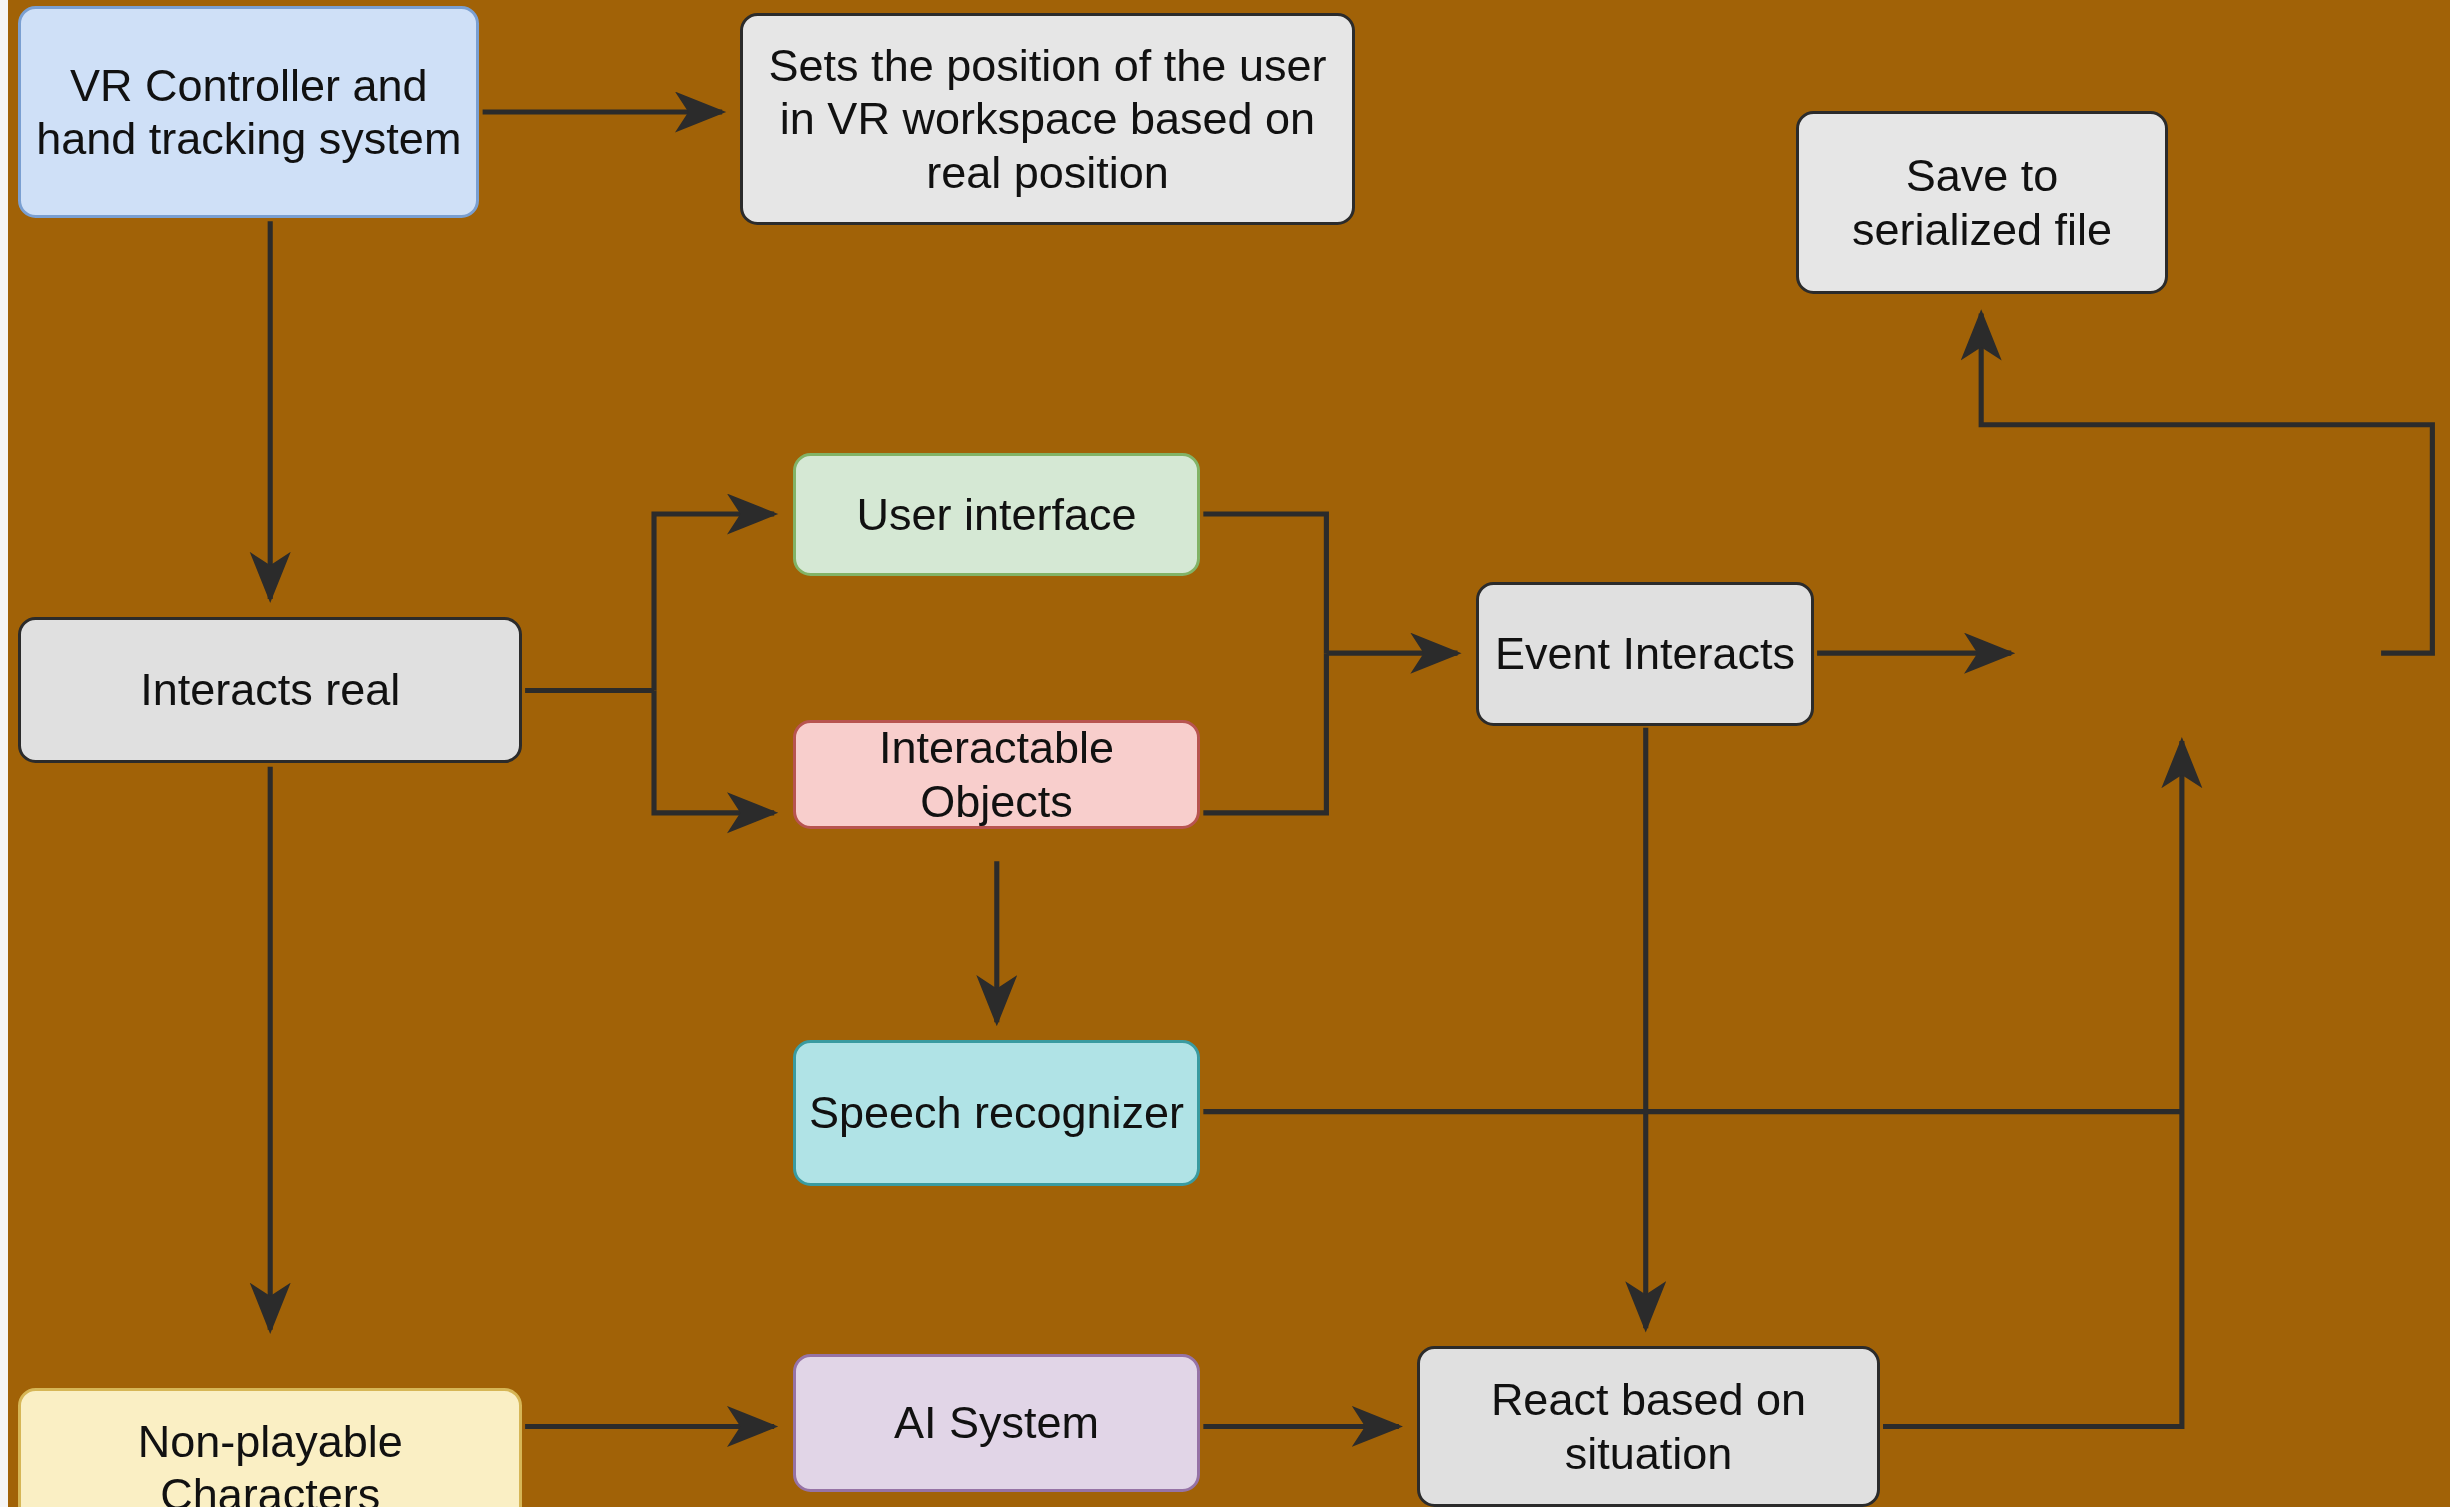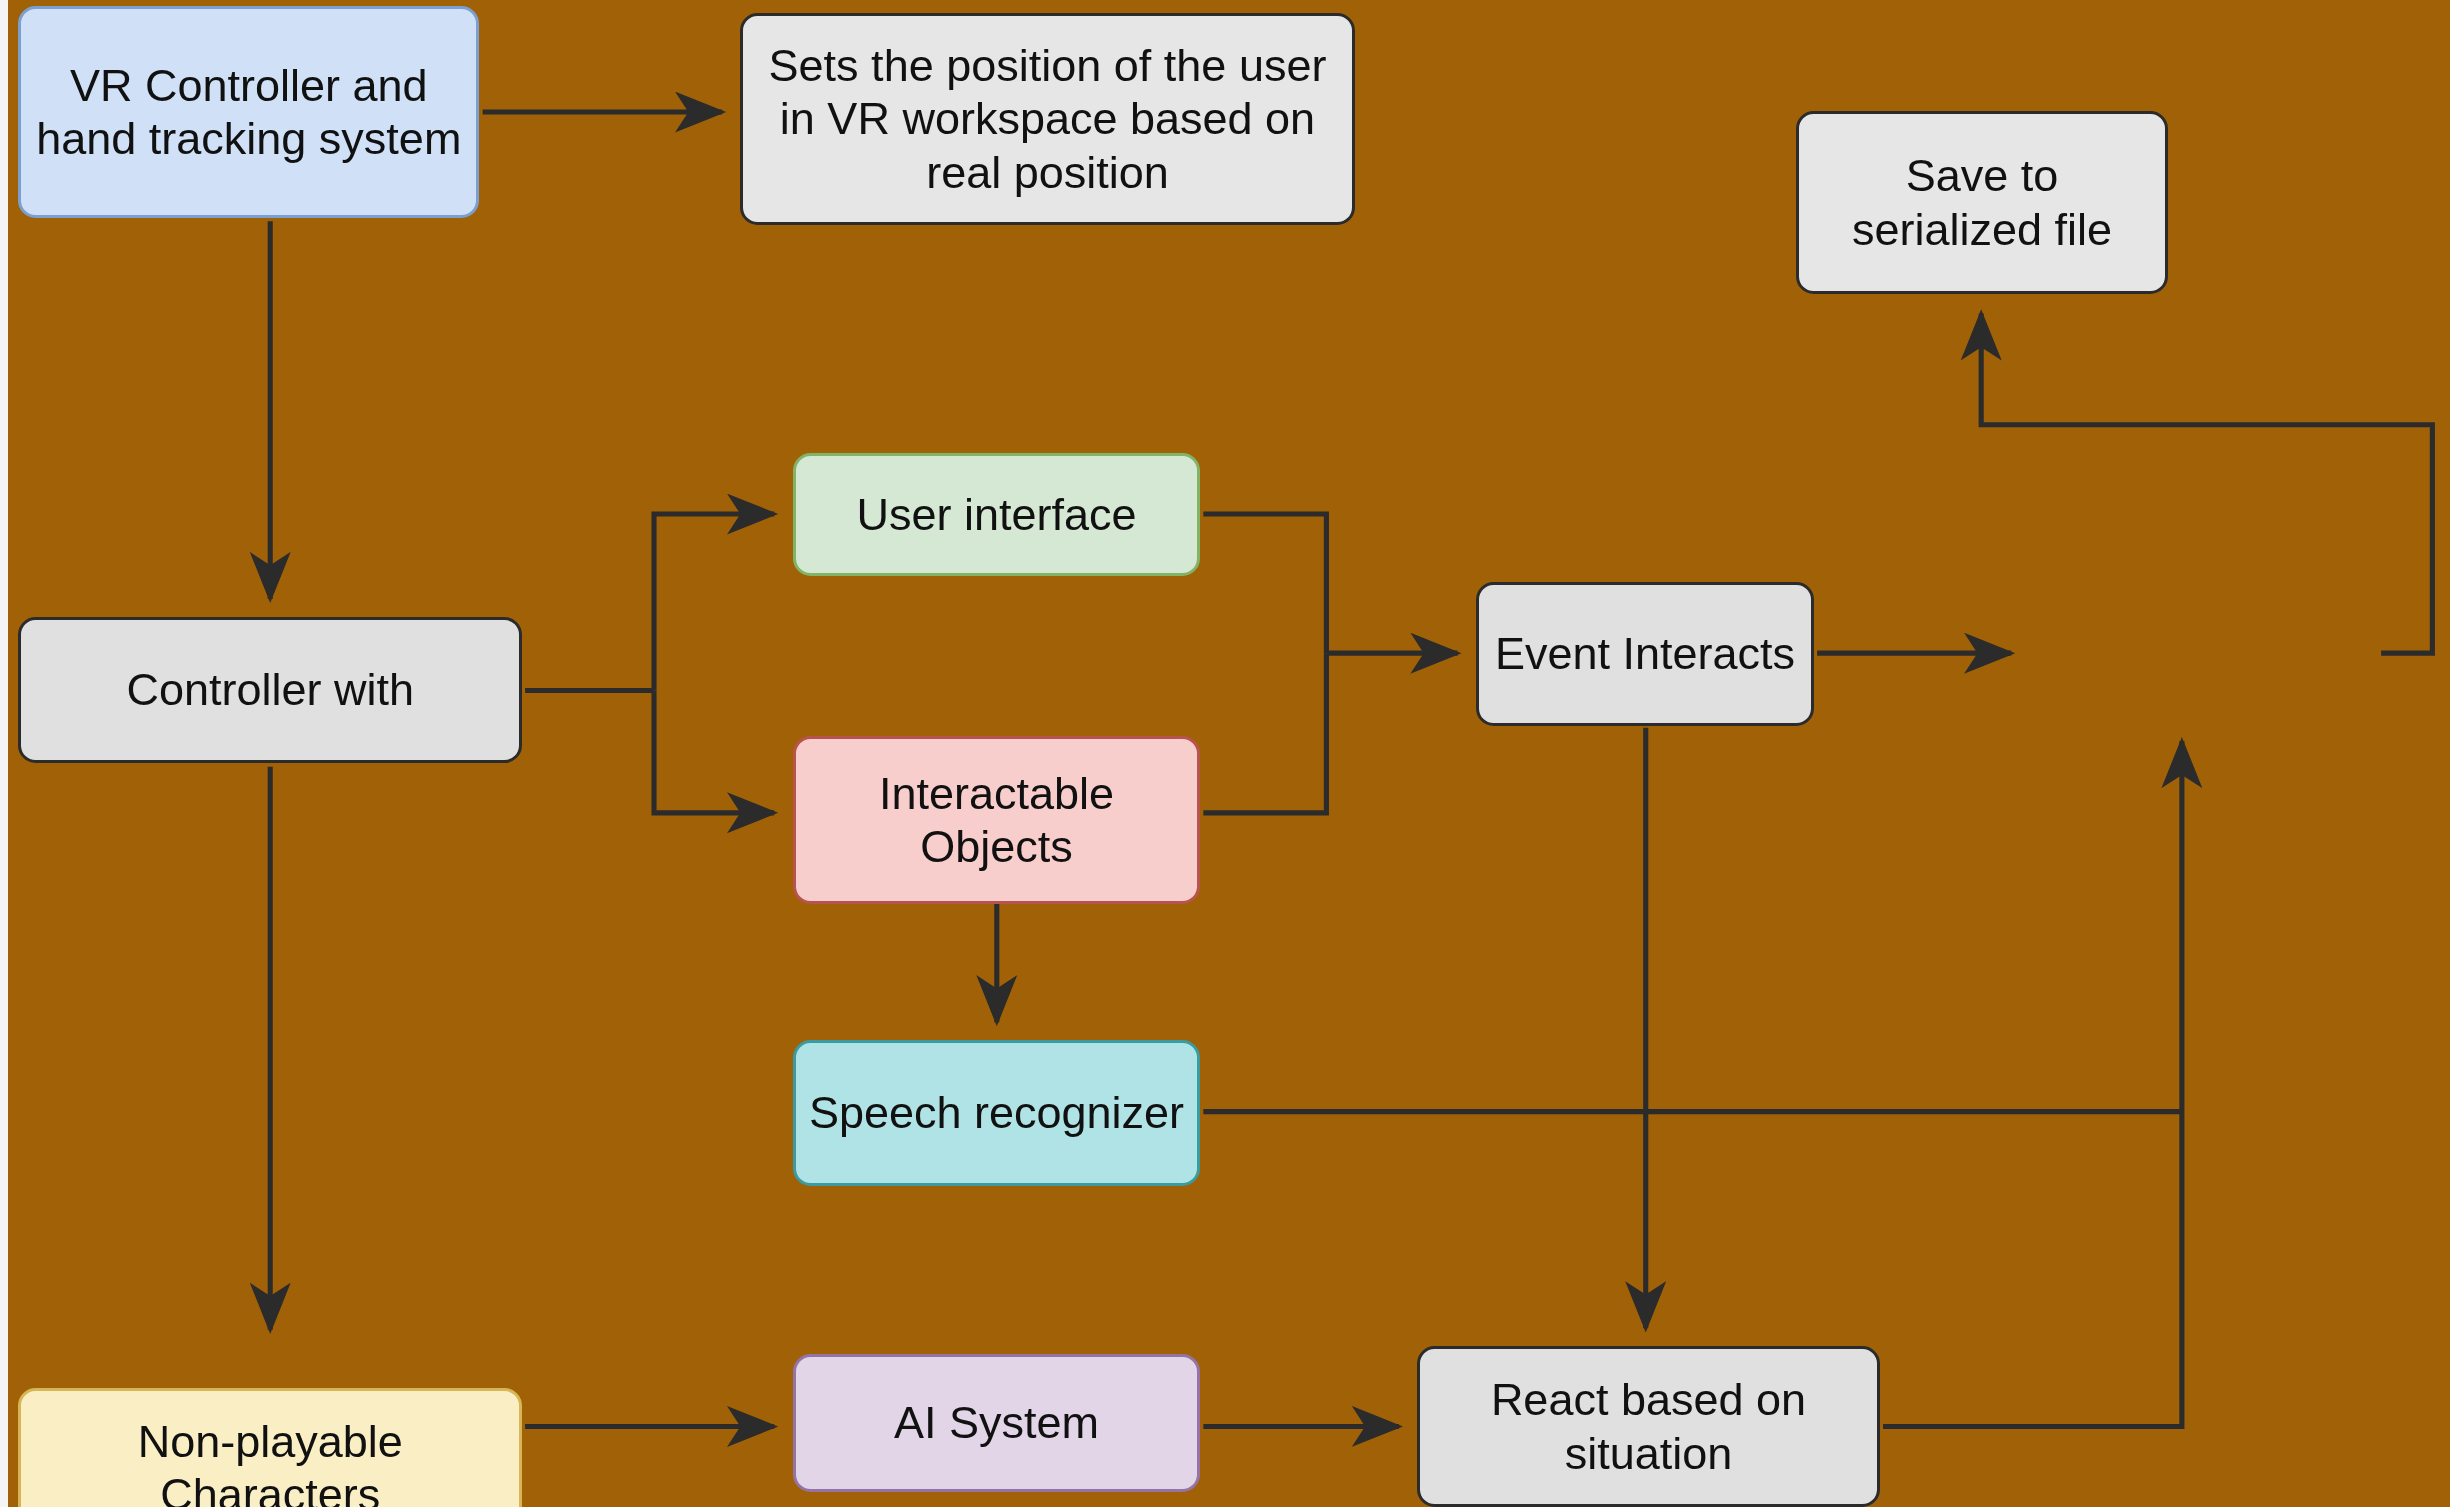--- a/index.html
+++ b/index.html
@@ -60,26 +60,26 @@
   <div class="node" id="n-vr_controller" style="left: 10.3px; top: 5.9px; width: 461px; height: 212px; background: rgb(207, 224, 247); border-color: rgb(122, 159, 209);">
       <span>VR Controller and hand tracking system</span>
     </div>
   <div class="node" id="n-save_serialized" style="left: 1788px; top: 111px; width: 372px; height: 183px; background: rgb(230, 230, 230); border-color: rgb(43, 43, 43);">
       <span>Save to serialized file</span>
     </div>
   <div class="node" id="n-sets_position" style="left: 732px; top: 13px; width: 615px; height: 212px; background: rgb(230, 230, 230); border-color: rgb(43, 43, 43);">
       <span>Sets the position of the user in VR workspace based on real position</span>
     </div>
   <div class="node" id="n-interacts_with" style="left: 10.3px; top: 617px; width: 504px; height: 146px; background: rgb(224, 224, 224); border-color: rgb(43, 43, 43);">
-      <span>Controller with</span>
+      <span>Interacts real</span>
     </div>
   <div class="node" id="n-user_interface" style="left: 785px; top: 453px; width: 407px; height: 123px; background: rgb(213, 232, 212); border-color: rgb(130, 179, 102);">
       <span>User interface</span>
     </div>
-  <div class="node" id="n-interactable_objects" style="left: 785px; top: 736px; width: 407px; height: 168px; background: rgb(248, 206, 204); border-color: rgb(184, 84, 80);">
+  <div class="node" id="n-interactable_objects" style="left: 785px; top: 720px; width: 407px; height: 109px; background: rgb(248, 206, 204); border-color: rgb(184, 84, 80);">
       <span>Interactable Objects</span>
     </div>
   <div class="node" id="n-event_triggering" style="left: 1468px; top: 582px; width: 338px; height: 144px; background: rgb(224, 224, 224); border-color: rgb(43, 43, 43);">
       <span>Event Interacts</span>
     </div>
   <div class="node" id="n-speech_recognizer" style="left: 785px; top: 1040px; width: 407px; height: 146px; background: rgb(176, 227, 230); border-color: rgb(58, 155, 160);">
       <span>Speech recognizer</span>
     </div>
   <div class="node" id="n-non_playable" style="left: 10.3px; top: 1388px; width: 504px; height: 160px; background: rgb(250, 239, 196); border-color: rgb(214, 182, 86);">
       <span>Non-playable Characters</span>

